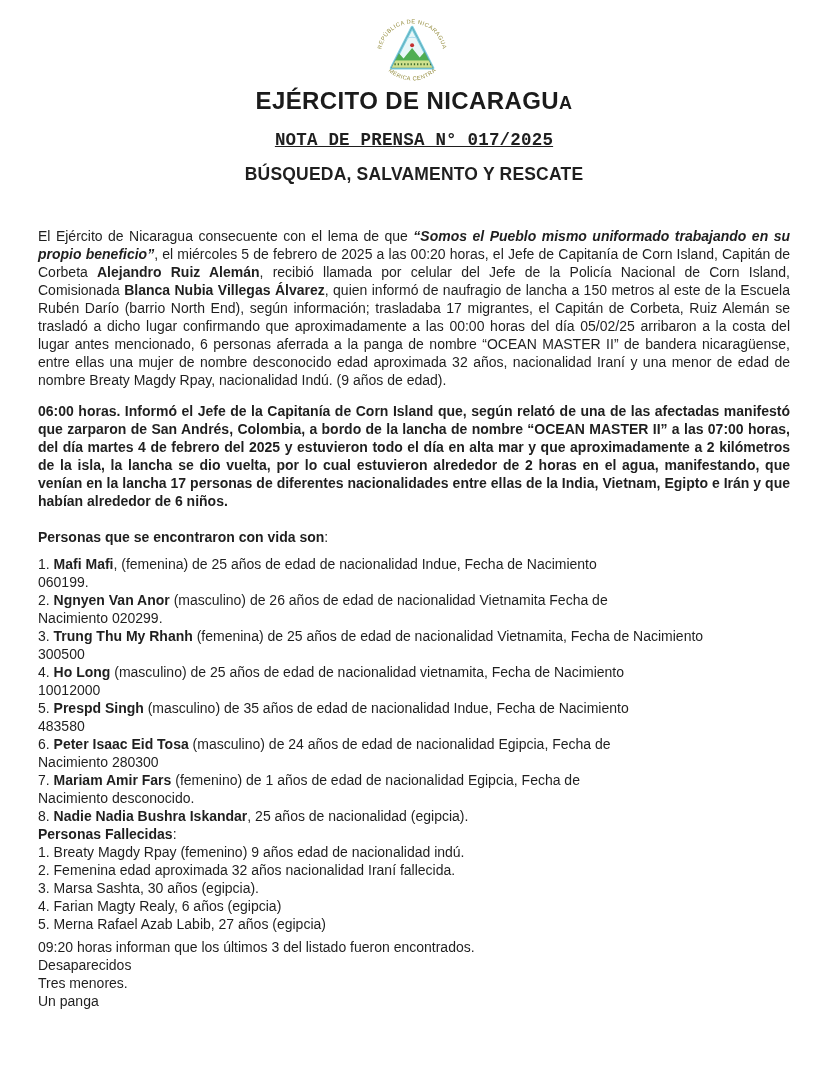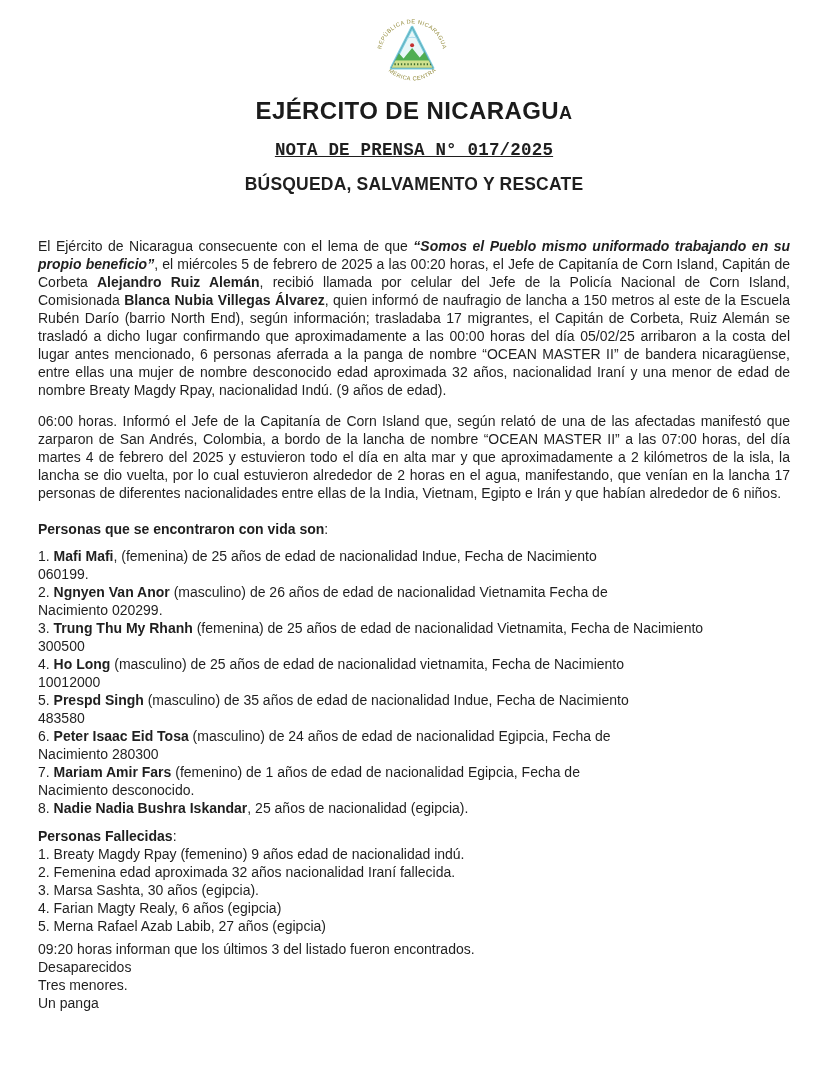--- a/index.html
+++ b/index.html
@@ -10,21 +10,21 @@
     box-sizing: border-box;
     background: #ffffff;
     font-family: "Liberation Sans", "DejaVu Sans", sans-serif;
     color: #1f1f1f;
     padding: 13px 35px 0 38px;
     overflow: hidden;
   }
   .masthead { text-align: center; }
   .seal { display: block; margin: 0 auto; }
   .doc-title {
-    margin-top: 11px;
+    margin-top: 1px;
     font-size: 24px;
     line-height: 25px;
     font-weight: 700;
     letter-spacing: 0.4px;
     color: #1b1b1b;
   }
   .doc-title .small-cap { font-size: 18px; }
   .press-note-row { margin-top: 13px; line-height: 22px; }
   .press-note {
     display: inline-block;
@@ -40,23 +40,23 @@
     line-height: 22px;
     font-weight: 700;
     letter-spacing: 0.2px;
   }
   .doc-body {
     margin-top: 42px;
     font-size: 14px;
     line-height: 18px;
   }
   .para { text-align: justify; }
-  .para-gap { margin-top: 13px; }
+  .para-gap { margin-top: 13px; font-weight: bold; }
   .section { margin-top: 18px; }
-  .section-tight { margin-top: 10px; }
+  .section-tight { }
   .section-heading { font-weight: 700; }
   .section-heading .colon { font-weight: 400; }
   .list { margin-top: 9px; text-align: left; }
   .list-plain { text-align: left; }
   .closing { margin-top: 5px; text-align: left; }
   .b { font-weight: 700; }
   .i { font-style: italic; }
   .line { white-space: pre-wrap; }
 </style>
 </head>

